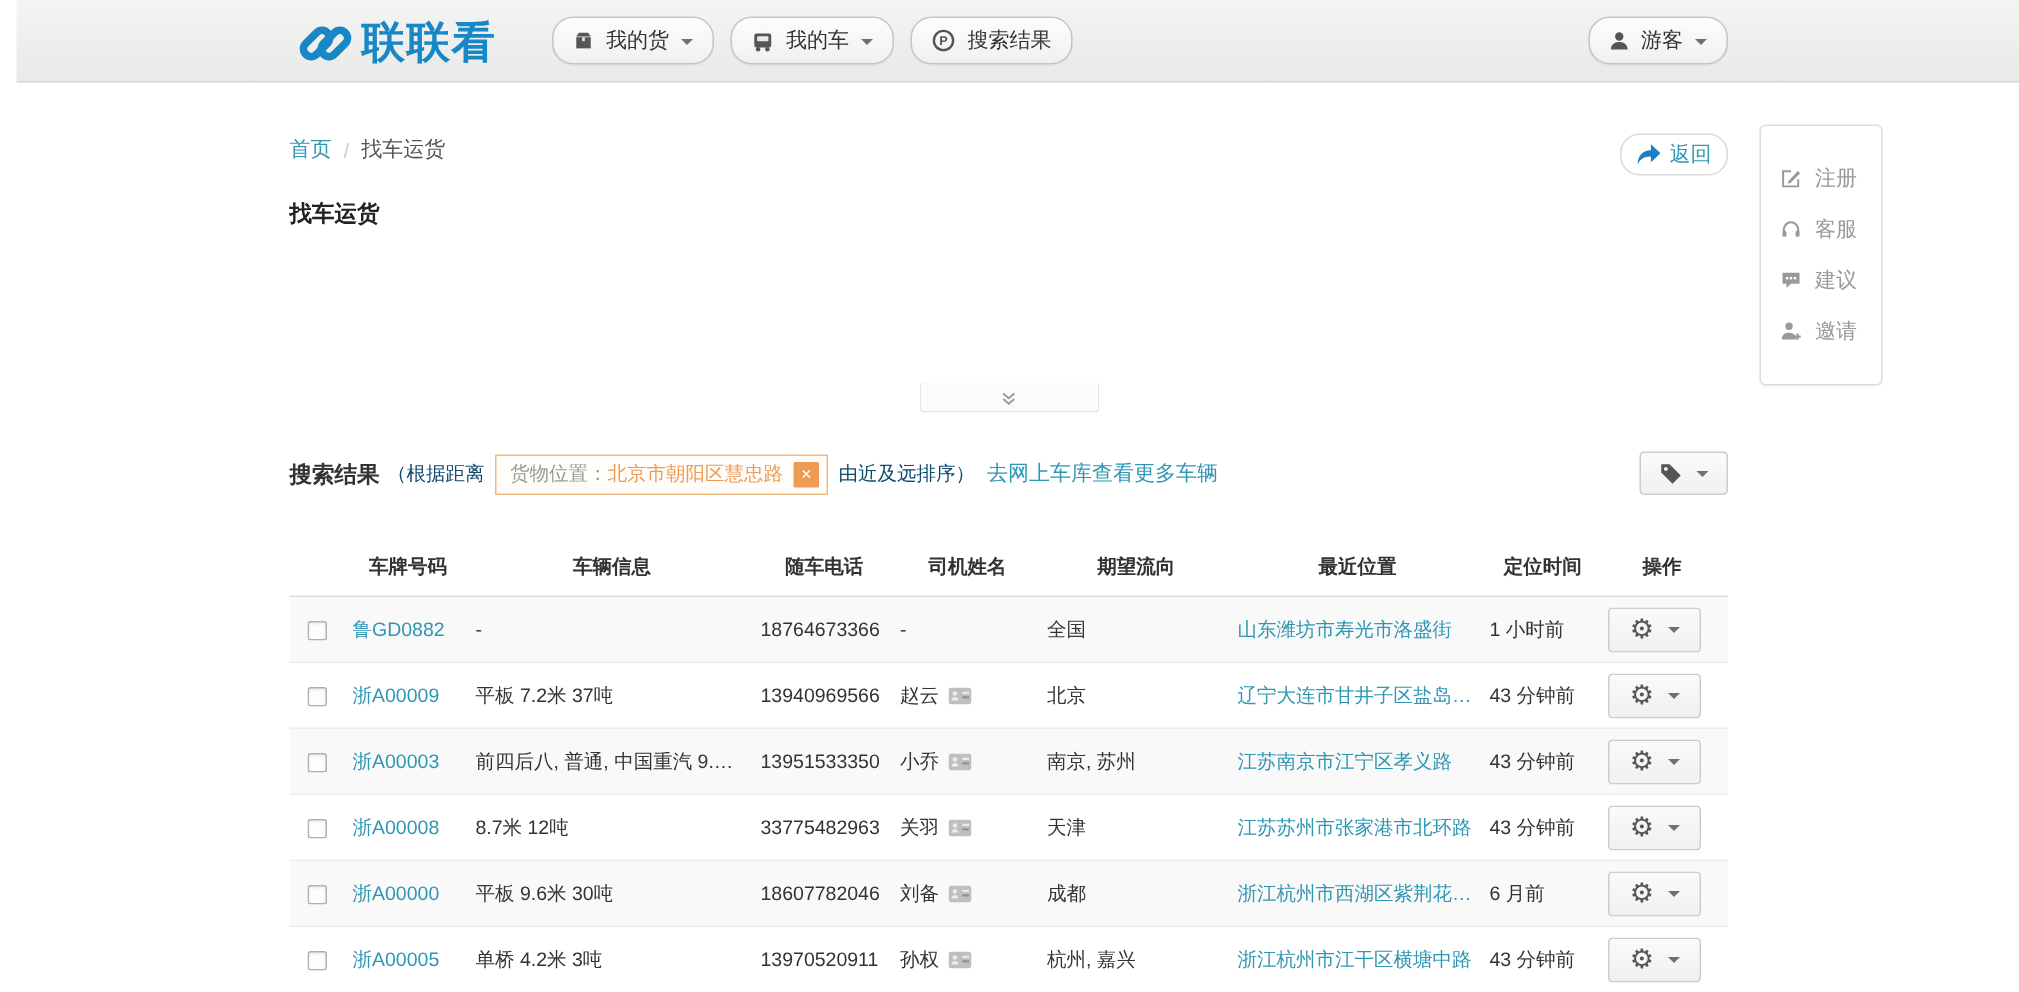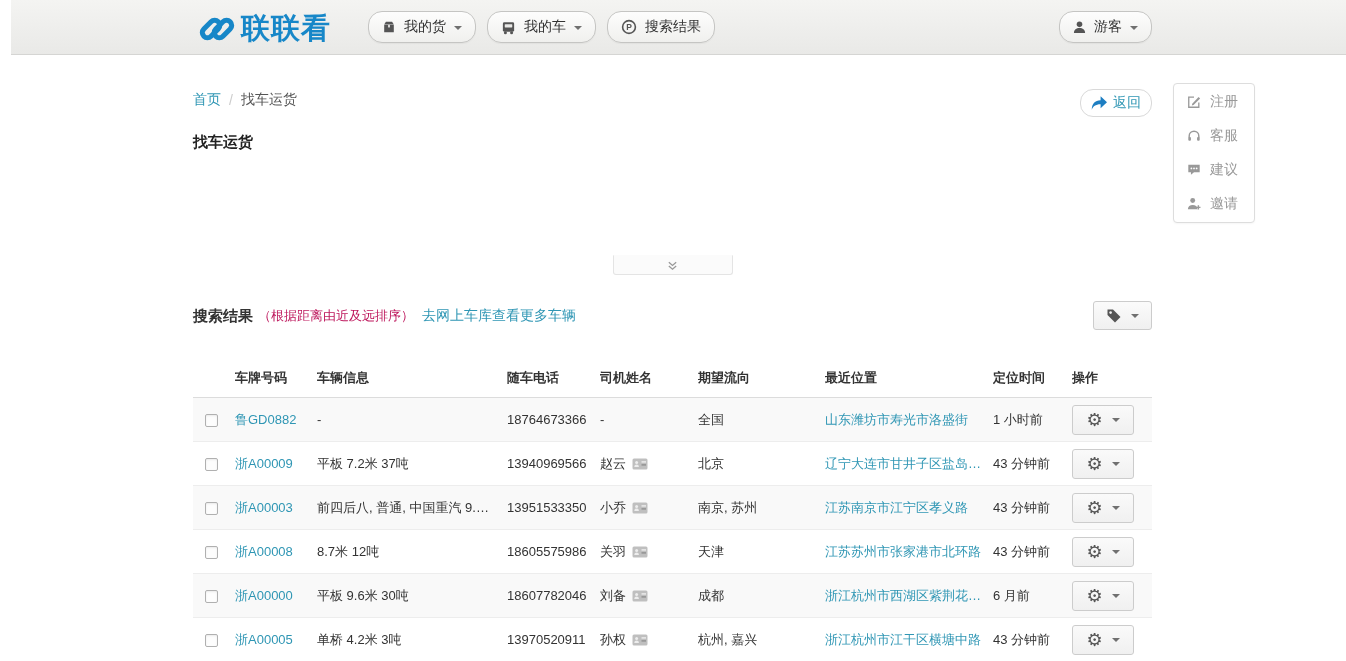--- a/index.html
+++ b/index.html
@@ -38,56 +38,56 @@
   .filter-panel { position:absolute; top:150px; left:0; right:0; height:50px;
     background:#f9f9f9; border:1px solid #e4e4e4; }
   .filter-label { line-height:48px; padding-left:22px; color:#555; font-size:13px; }
   .filter-expand { position:absolute; top:200px; left:50%; margin-left:-60px; width:120px; height:20px;
     background:#fbfbfb; border:1px solid #e4e4e4; border-top:1px solid #fbfbfb;
     display:flex; align-items:center; justify-content:center; cursor:pointer;
     border-radius:0 0 3px 3px; }
   
   .results-bar { position:absolute; top:246px; left:0; height:30px; display:flex; align-items:center; }
   .results-title { font-size:15px; font-weight:bold; color:#333; margin-right:5px; }
-  .muted { color:#be185d; font-size:13px; }
+  .muted { color:#0c4a6e; font-size:13px; }
   .chip { display:inline-flex; align-items:center; height:27px; margin:0 7px;
     padding:0 5px 0 9px; border:1px solid var(--chip-orange-border,#eebb80); background:#fffdfa; }
   .chip-label { color:#9a9a9a; font-size:13px; }
   .chip-value { color:var(--chip-orange,#ee9c55); font-size:13px; }
   .chip-x { width:17px; height:17px; margin-left:7px; background:var(--chip-orange,#ee9c55);
     color:#fff; font-size:12px; line-height:17px; text-align:center; cursor:pointer;
     display:inline-block; border-radius:1px; }
   .more-link { color:var(--link-teal,#2f96b4); font-size:14px; text-decoration:none;
     margin-left:8px; cursor:pointer; }
   .tag-btn { position:absolute; top:246px; right:0; width:59px; height:29px;
     background:linear-gradient(#fbfbfb,#f0f0f0); border:1px solid #ccc; border-radius:3px;
     display:flex; align-items:center; justify-content:center; gap:9px; cursor:pointer; }
   
   .table { position:absolute; top:303px; left:0; right:0; }
   .thead { display:flex; align-items:center; height:40px; padding-left:12px;
-    border-bottom:1px solid #dcdcdc; font-weight:bold; font-size:13px; color:#333; }
+    border-bottom:1px solid #dcdcdc; font-weight:bold; font-size:13px; color:#333;text-align:center; }
   .trow { display:flex; align-items:center; height:44px; padding-left:12px;
     border-bottom:1px solid #ededed; font-size:13px; }
   .tbody .trow:nth-child(odd) { background:#f9f9f9; }
   .td,.th { padding-right:8px; white-space:nowrap; overflow:hidden; text-overflow:ellipsis; flex:none; }
   .c-cb{width:30px} .c-plate{width:82px} .c-info{width:190px} .c-phone{width:93px}
   .c-driver{width:98px} .c-dir{width:127px} .c-loc{width:168px} .c-time{width:79px}
   .c-act{flex:1 1 auto}
   .link { color:var(--link-teal,#2f96b4); text-decoration:none; cursor:pointer; }
   .checkbox { display:inline-block; width:13px; height:13px; background:#fdfdfd;
     border:1px solid #b0b0b0; border-radius:2px; box-shadow:inset 0 1px 2px rgba(0,0,0,.08);
     cursor:pointer; vertical-align:middle; }
   .driver-cell { display:flex; align-items:center; gap:6px; }
   .gear-btn { width:62px; height:30px; display:flex; align-items:center; justify-content:center;
     gap:9px; background:linear-gradient(#fafafa,#f0f0f0); border:1px solid #ccc; border-radius:3px;
     cursor:pointer; font-family:inherit; }
   .gear-glyph { font-family:"DejaVu Sans",sans-serif; font-size:18px; color:#555; line-height:1; }
   
   .side-panel { position:absolute; left:1173px; top:83px; width:82px; background:#fff;
-    border:1px solid #ddd; border-radius:4px; padding:1px 0; box-shadow:0 1px 2px rgba(0,0,0,.04); }
+    border:1px solid #ddd; border-radius:4px; padding:18px 0; box-shadow:0 1px 2px rgba(0,0,0,.04); }
   .side-item { height:34px; display:flex; align-items:center; gap:9px; padding-left:13px;
     color:#999; font-size:14px; cursor:pointer; }
 </style>
 </head>
 <body>
 
 <div class="navbar">
   <div class="logo">
     <span class="icon">
       <svg width="38" height="34" viewBox="0 0 44 40">
@@ -170,20 +170,25 @@
     <span class="icon">
       <svg width="11" height="11" viewBox="0 0 12 12">
           <path fill="none" stroke="#999" stroke-width="1.4" d="M2 2.5 L6 6 L10 2.5 M2 6.5 L6 10 L10 6.5"></path>
         </svg>
     </span>
   </div>
 
   <div class="results-bar">
     <span class="results-title">搜索结果</span>
     <span class="muted">（根据距离</span>
+    <span class="chip">
+      <span class="chip-label">货物位置：</span>
+      <span class="chip-value">北京市朝阳区慧忠路</span>
+      <span class="chip-x">×</span>
+    </span>
     <span class="muted">由近及远排序）</span>
     <a class="more-link">去网上车库查看更多车辆</a>
   </div>
 
   <button class="tag-btn">
     <span class="icon">
       <svg width="16" height="16" viewBox="0 0 16 16">
           <path fill="#555" d="M1.5 1.5 h5.5 l7.5 7.5 -5.5 5.5 -7.5 -7.5 z"></path>
           <circle cx="4.6" cy="4.6" r="1.3" fill="#f2f2f2"></circle>
         </svg>
@@ -279,21 +284,21 @@
                 <span class="gear-glyph">⚙</span>
               </span>
               <span class="caret"></span>
             </button>
           </div>
         </div>
         <div class="trow">
           <div class="td c-cb"><span class="checkbox"></span></div>
           <div class="td c-plate"><a class="link">浙A00008</a></div>
           <div class="td c-info">8.7米 12吨</div>
-          <div class="td c-phone">18605575986</div>
+          <div class="td c-phone">33775482963</div>
           <div class="td c-driver driver-cell">
             <span>关羽</span>
             <span class="icon">
               <svg width="16" height="12" viewBox="0 0 16 12">
                 <rect x="0.5" y="0.5" width="15" height="11" rx="1.5" fill="#bfbfbf"></rect>
                 <circle cx="4.6" cy="4.4" r="1.5" fill="#ededed"></circle>
                 <path d="M2.3 9 c0-1.6 1.1-2.4 2.3-2.4 s2.3 0.8 2.3 2.4 z" fill="#ededed"></path>
                 <rect x="9.5" y="3.2" width="4.5" height="1.4" fill="#ededed"></rect>
                 <rect x="9.5" y="6.2" width="4.5" height="1.4" fill="#8f8f8f"></rect>
               </svg>

